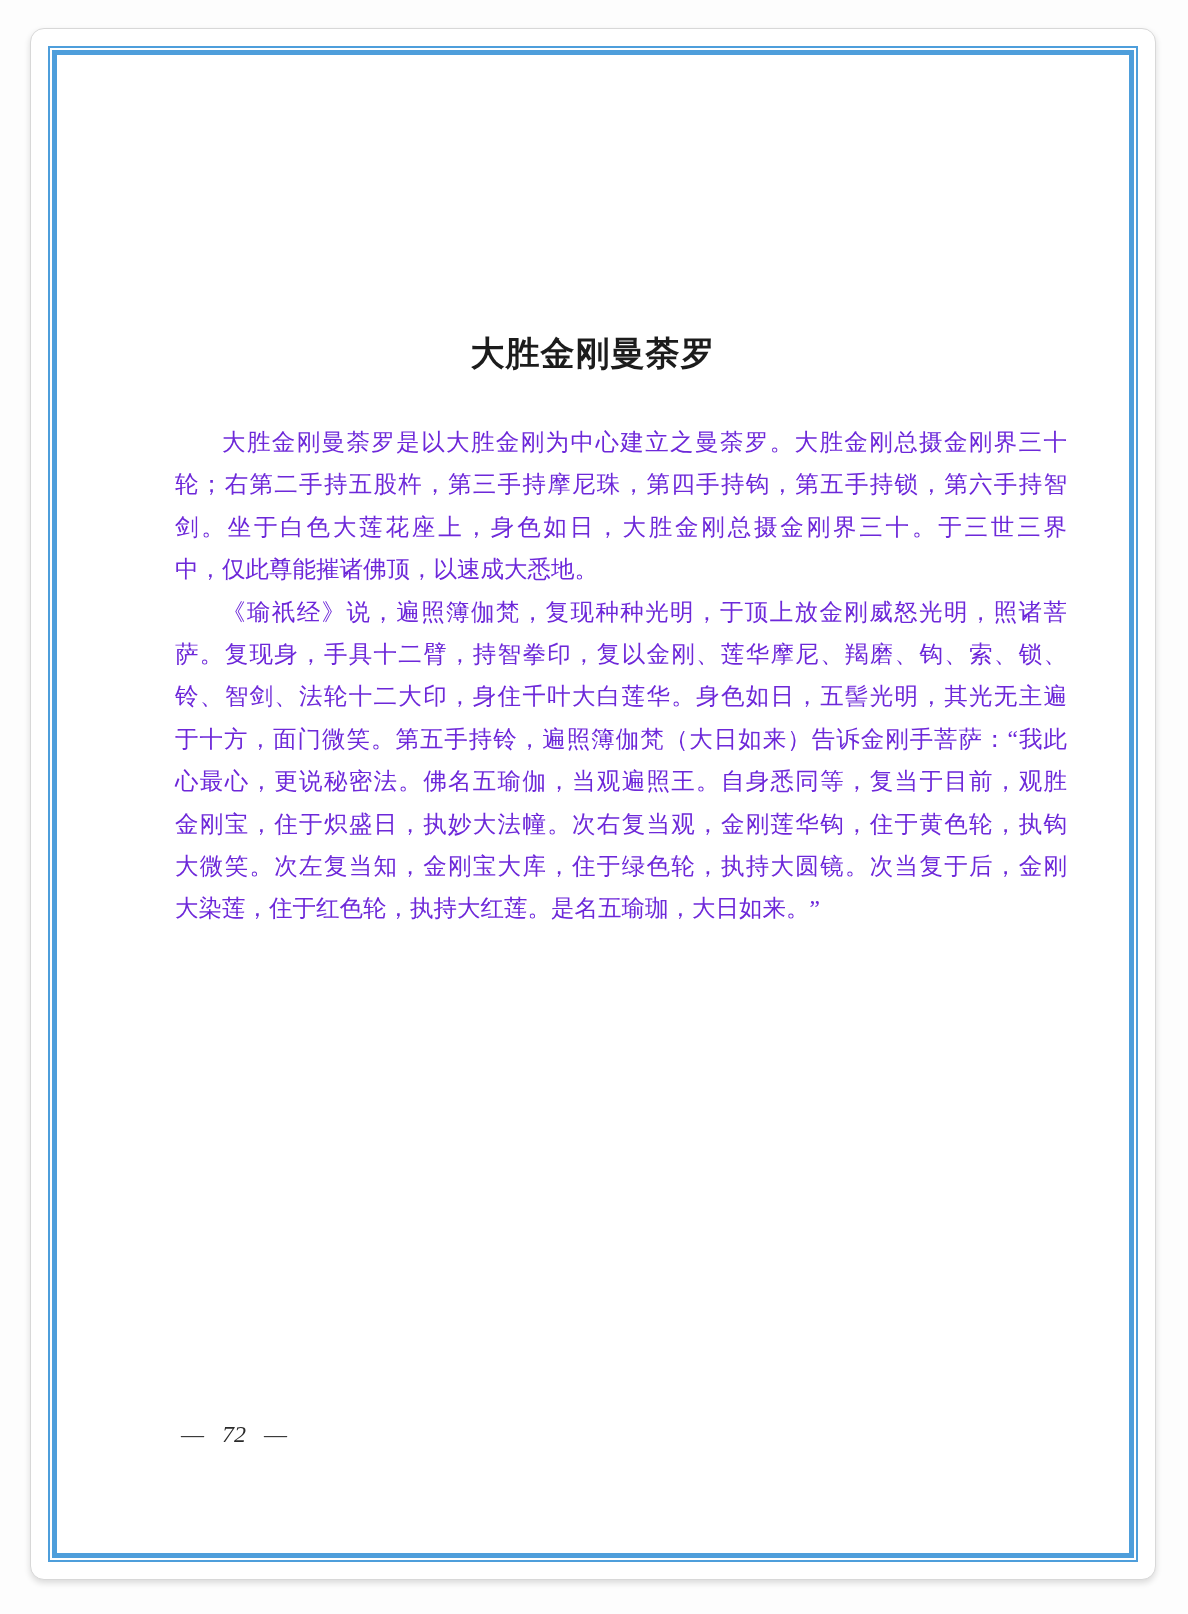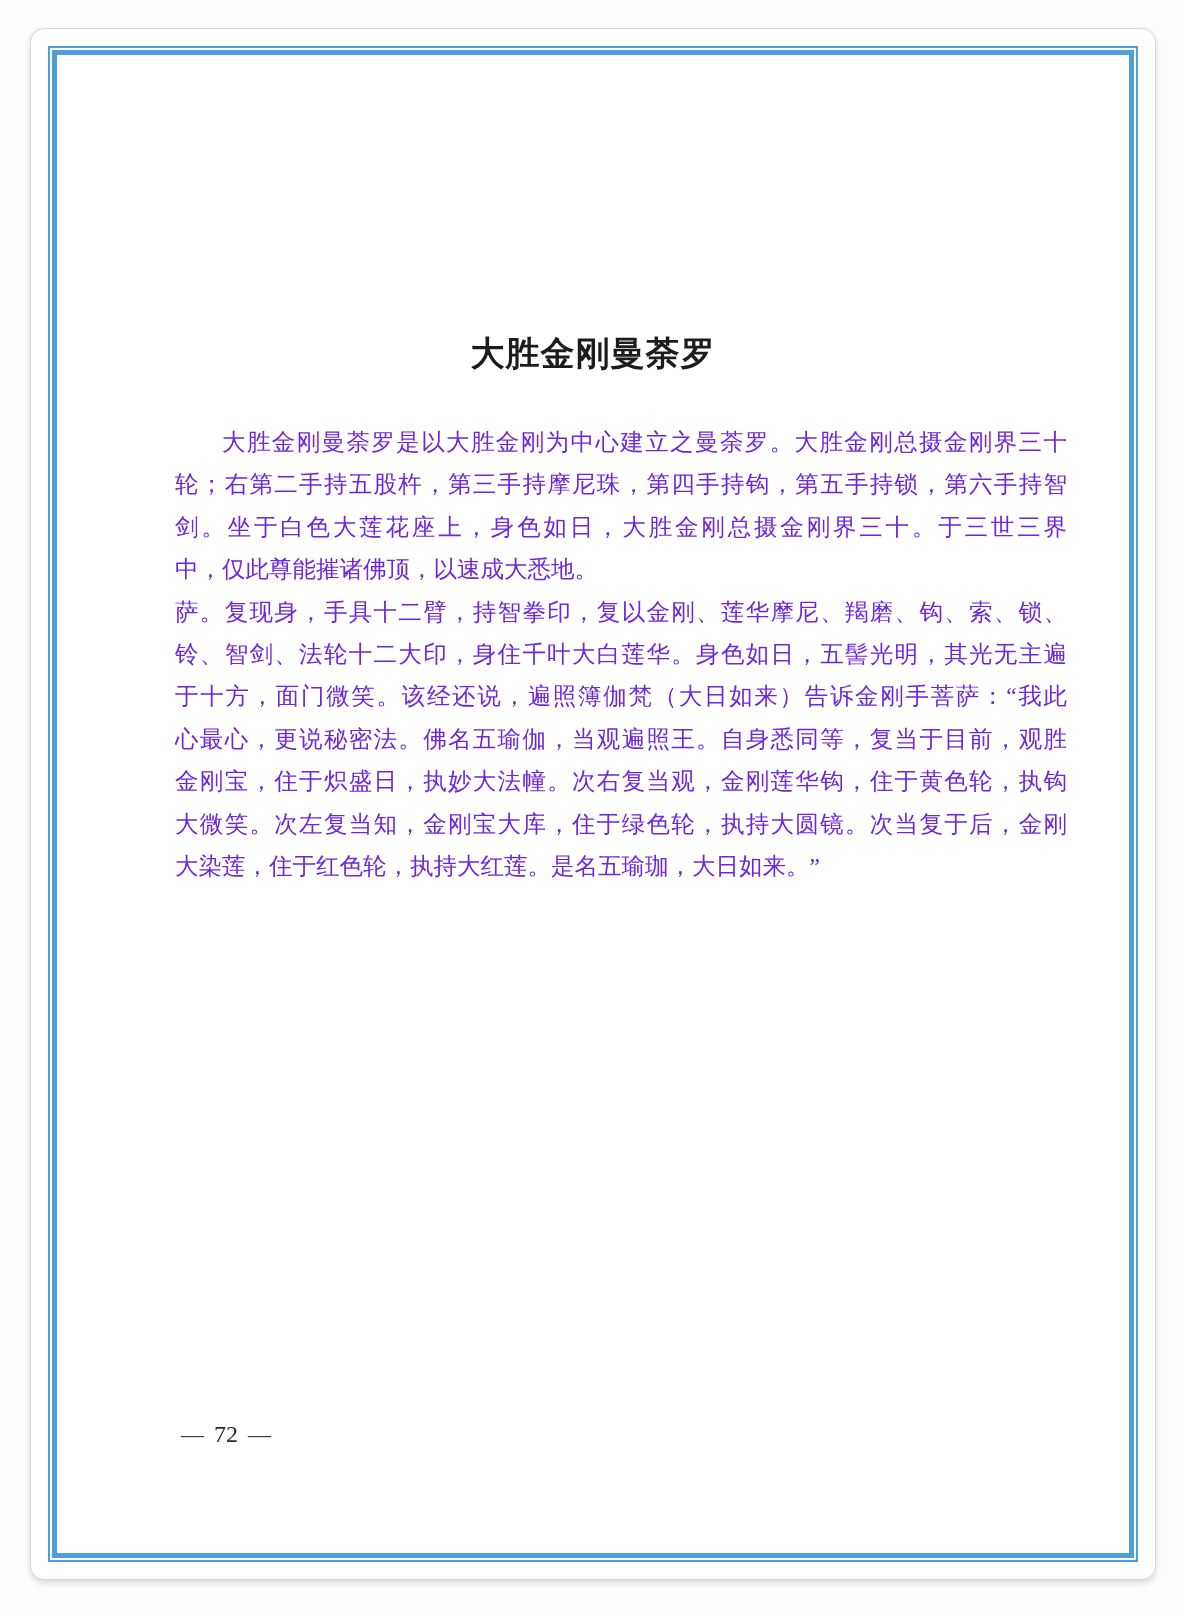--- a/index.html
+++ b/index.html
@@ -64,42 +64,44 @@
     display: flex;
     align-items: center;
   }
   .footer-dash {
     display: inline-block;
     color: #3a3a3a;
     letter-spacing: 0;
   }
   .footer-num {
     display: inline-block;
-    margin: 0 10px;
+    margin: 0 18px;
+    font-style: italic;
     font-size: 24px;
   }
 </style>
 </head>
 <body>
 
 <div class="page-card">
   <div class="frame-thin">
     <div class="frame-thick"></div>
   </div>
 
   <h1 class="page-title">大胜金刚曼荼罗</h1>
 
   <div class="body-text">
     <div class="line indent">大胜金刚曼荼罗是以大胜金刚为中心建立之曼荼罗。大胜金刚总摄金刚界三十</div>
     <div class="line">轮；右第二手持五股杵，第三手持摩尼珠，第四手持钩，第五手持锁，第六手持智</div>
     <div class="line">剑。坐于白色大莲花座上，身色如日，大胜金刚总摄金刚界三十。于三世三界</div>
     <div class="line para-last">中，仅此尊能摧诸佛顶，以速成大悉地。</div>
+    <div class="line indent">《瑜祇经》说，遍照簿伽梵，复现种种光明，于顶上放金刚威怒光明，照诸菩</div>
     <div class="line">萨。复现身，手具十二臂，持智拳印，复以金刚、莲华摩尼、羯磨、钩、索、锁、</div>
     <div class="line">铃、智剑、法轮十二大印，身住千叶大白莲华。身色如日，五髻光明，其光无主遍</div>
-    <div class="line">于十方，面门微笑。该经还说，遍照簿伽梵（大日如来）告诉金刚手菩萨：“我此</div>
+    <div class="line">于十方，面门微笑。第五手持铃，遍照簿伽梵（大日如来）告诉金刚手菩萨：“我此</div>
     <div class="line">心最心，更说秘密法。佛名五瑜伽，当观遍照王。自身悉同等，复当于目前，观胜</div>
     <div class="line">金刚宝，住于炽盛日，执妙大法幢。次右复当观，金刚莲华钩，住于黄色轮，执钩</div>
     <div class="line">大微笑。次左复当知，金刚宝大库，住于绿色轮，执持大圆镜。次当复于后，金刚</div>
     <div class="line para-last">大染莲，住于红色轮，执持大红莲。是名五瑜珈，大日如来。”</div>
   </div>
 
   <div class="page-footer">
     <span class="footer-dash">—</span>
     <span class="footer-num">72</span>
     <span class="footer-dash">—</span>

